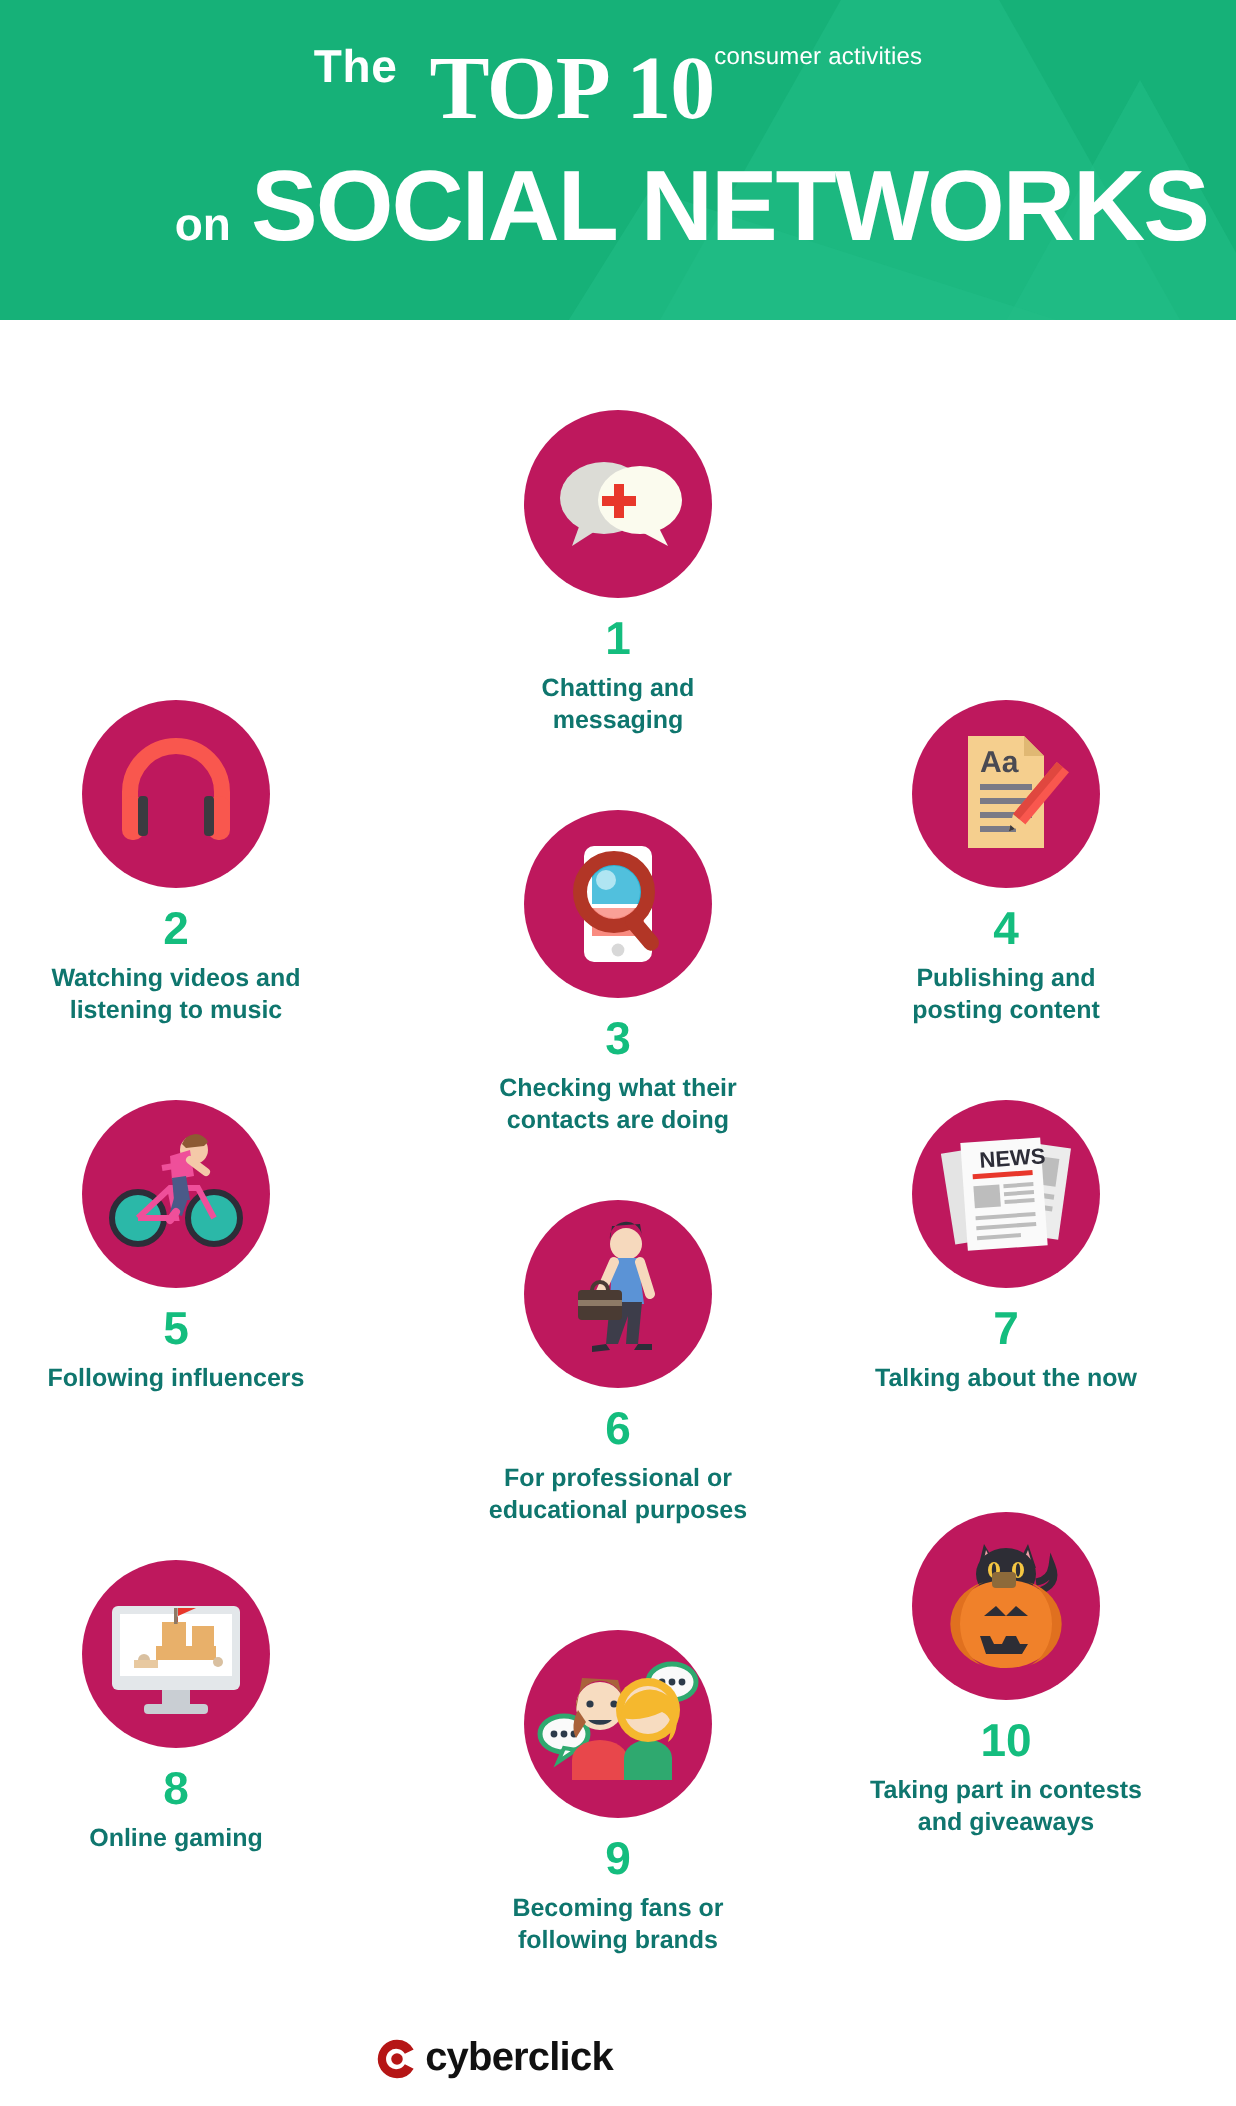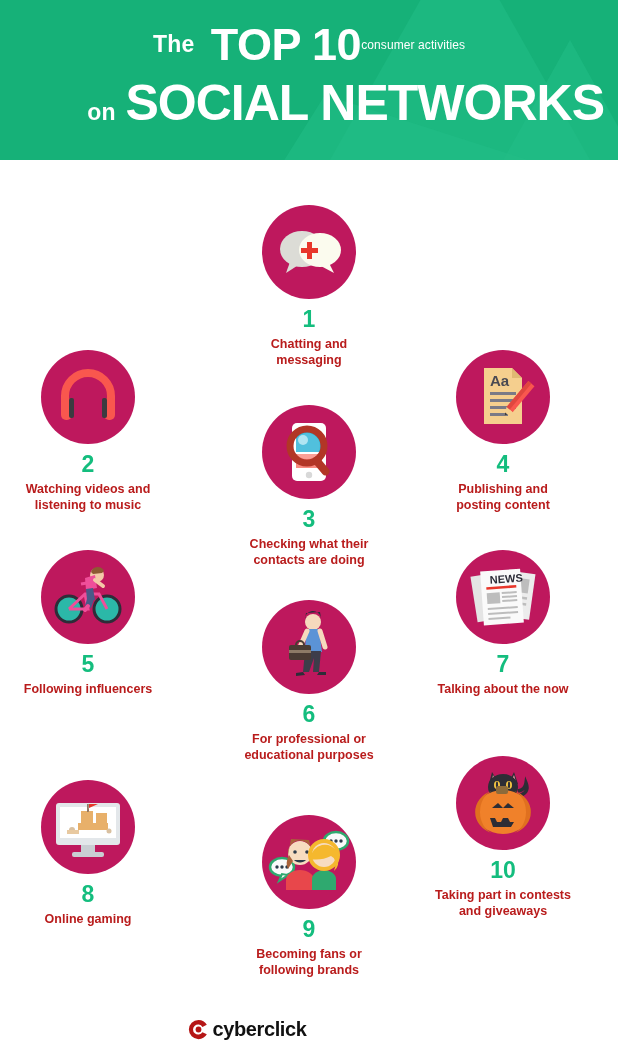--- a/index.html
+++ b/index.html
@@ -17,43 +17,43 @@
     background:#16b178;overflow:hidden;
   }
   .hdr-shape{position:absolute;background:#23bd86;opacity:.55;}
   .s1{width:260px;height:230px;left:330px;top:-70px;
       clip-path:polygon(50% 0,100% 100%,0 100%);}
   .s2{width:200px;height:180px;left:470px;top:40px;
       clip-path:polygon(50% 0,100% 100%,0 100%);}
   .s3{width:300px;height:120px;left:250px;top:95px;
       clip-path:polygon(0 100%,25% 0,100% 60%,100% 100%);}
   .hdr-inner{position:relative;z-index:2;padding:22px 14px 0 14px;color:#fff;}
-  .line1{display:flex;align-items:center;justify-content:center;
+  .line1{display:flex;align-items:flex-start;justify-content:center;
          white-space:nowrap;line-height:1;}
   .line2{display:flex;align-items:baseline;justify-content:flex-end;
          white-space:nowrap;line-height:1;margin-top:11px;}
   .w-the{font-size:23px;font-weight:700;letter-spacing:.3px;}
-  .w-top{font-size:45px;font-weight:700;letter-spacing:-.5px;margin:0 0 0 16px;}
+  .w-top{font-size:45px;font-weight:700;letter-spacing:-.5px;margin:0 0 0 16px;font-family:Liberation Serif, serif;}
   .w-sub{font-size:12px;font-weight:400;letter-spacing:.1px;}
   .w-on{font-size:23px;font-weight:700;margin-right:10px;}
   .w-big{font-size:50px;font-weight:700;letter-spacing:-1px;}
 
   
   .board{position:relative;width:618px;height:840px;}
   .item{position:absolute;width:190px;text-align:center;}
   .circle{
     width:94px;height:94px;border-radius:50%;
     background:#be185d;margin:0 auto;position:relative;overflow:hidden;
   }
   .circle svg{position:absolute;left:0;top:0;}
   .num{
     font-size:23px;font-weight:700;color:#14bd7e;margin-top:9px;line-height:1;
   }
   .lbl{
-    font-size:12.5px;font-weight:700;color:#b91c1c;
+    font-size:12.5px;font-weight:700;color:#0f766e;
     line-height:1.28;margin-top:5px;white-space:pre-line;
   }
 
   
   .p1{left:214px;top:45px;}
   .p2{left:-7px;top:190px;}
   .p3{left:214px;top:245px;}
   .p4{left:408px;top:190px;}
   .p5{left:-7px;top:390px;}
   .p6{left:214px;top:440px;}

